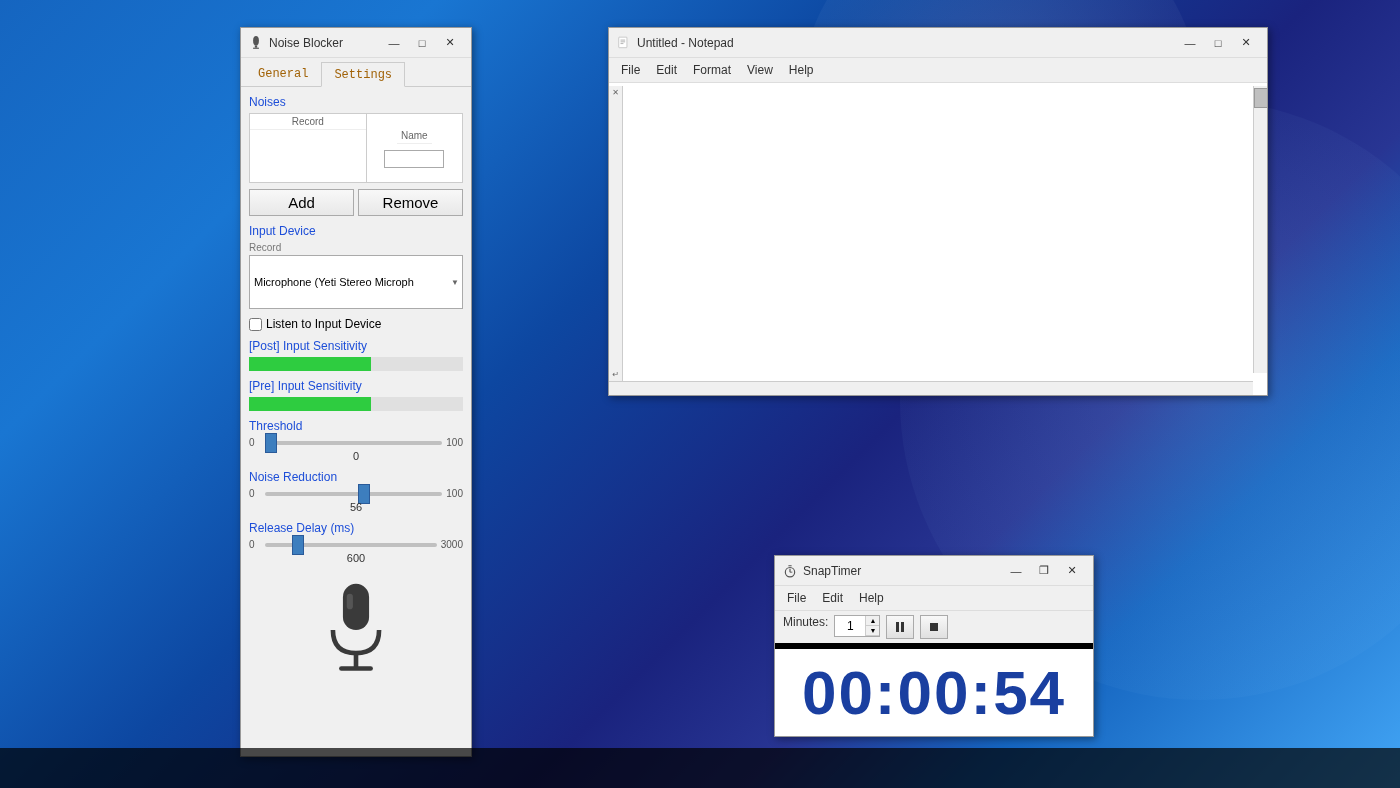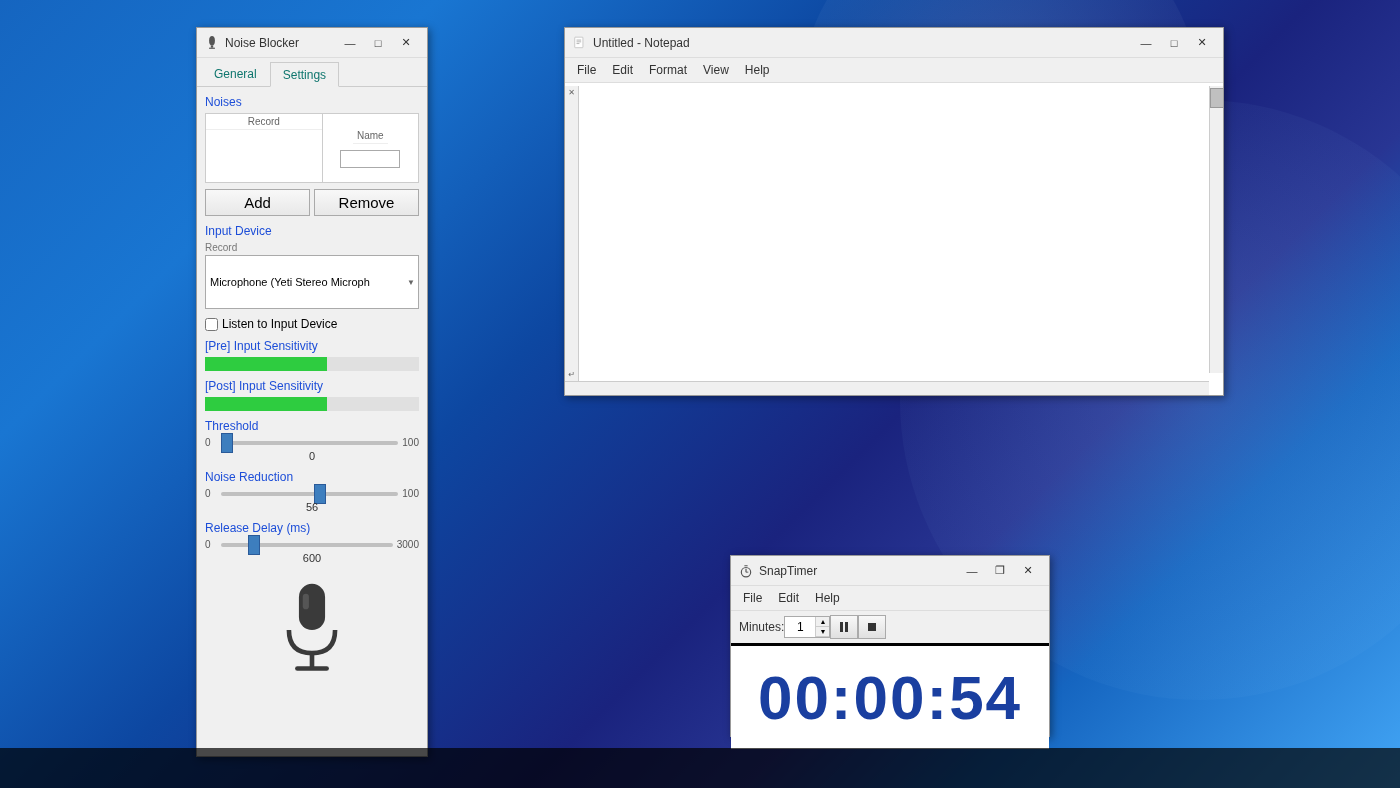--- a/index.html
+++ b/index.html
@@ -38,20 +38,21 @@
       background: radial-gradient(circle, #e3f2fd, transparent);
       right: 200px; top: -100px;
     }
 
     
     .window {
       position: absolute;
       background: #f0f0f0;
       border: 1px solid #999;
       box-shadow: 2px 2px 8px rgba(0,0,0,0.4);
+      margin-left: 44px;
     }
 
     .window-titlebar {
       display: flex;
       align-items: center;
       justify-content: space-between;
       padding: 6px 8px;
       background: #f0f0f0;
       border-bottom: 1px solid #ddd;
       height: 30px;
@@ -101,21 +102,22 @@
       padding: 4px 4px 0;
       border-bottom: 1px solid #ccc;
     }
 
     .nb-tab {
       padding: 4px 12px;
       font-size: 12px;
       cursor: pointer;
       border: 1px solid transparent;
       background: transparent;
-      color: #0f766e;
+      color: #a16207;
+      font-family: Liberation Mono, monospace;
     }
 
     .nb-tab.active {
       background: #f0f0f0;
       border: 1px solid #ccc;
       border-bottom: 1px solid #f0f0f0;
       margin-bottom: -1px;
       z-index: 1;
       position: relative;
     }
@@ -367,24 +369,25 @@
 
     .st-menu-item {
       padding: 3px 8px;
       font-size: 12px;
       cursor: pointer;
       color: #333;
     }
 
     .st-controls {
       display: flex;
-      align-items: center;
+      align-items: flex-start;
+      gap: 6px;
       padding: 4px 8px;
       background: #f0f0f0;
-      border-bottom: 3px solid #000000;
+      border-bottom: 6px solid #000000;
     }
 
     .st-label {
       font-size: 12px;
       color: #333;
     }
 
     .st-spinner {
       display: flex;
       align-items: center;
@@ -429,21 +432,21 @@
       align-items: center;
       justify-content: center;
       font-size: 12px;
     }
 
     .st-time-display {
       background: white;
       display: flex;
       align-items: center;
       justify-content: center;
-      padding: 16px;
+      padding: 8px;
     }
 
     .st-time-text {
       font-size: 62px;
       font-weight: bold;
       color: #1a3fa0;
       font-family: Arial, sans-serif;
       letter-spacing: 2px;
     }
 
@@ -542,28 +545,28 @@
           <select class="dropdown-select"><option>Microphone (Yeti Stereo Microph</option></select>
         </div>
       </div>
 
       <div class="checkbox-row">
         <input type="checkbox" style="">
         <span>Listen to Input Device</span>
       </div>
 
       <div class="section-group">
-        <div class="nb-section-label">[Pre] Input Sensitivity</div>
+        <div class="nb-section-label">[Post] Input Sensitivity</div>
         <div class="sensitivity-bar-container">
           <div class="sensitivity-bar-fill" style="width:57%"></div>
         </div>
       </div>
 
       <div class="section-group">
-        <div class="nb-section-label">[Post] Input Sensitivity</div>
+        <div class="nb-section-label">[Pre] Input Sensitivity</div>
         <div class="sensitivity-bar-container">
           <div class="sensitivity-bar-fill" style="width:57%"></div>
         </div>
       </div>
 
       <div class="section-group">
         <div class="nb-section-label">Threshold</div>
         <div class="threshold-slider-container">
           <span class="slider-label-sm">0</span>
           <input type="range" min="0" max="100" value="0" style="flex: 1 1 0%;">

